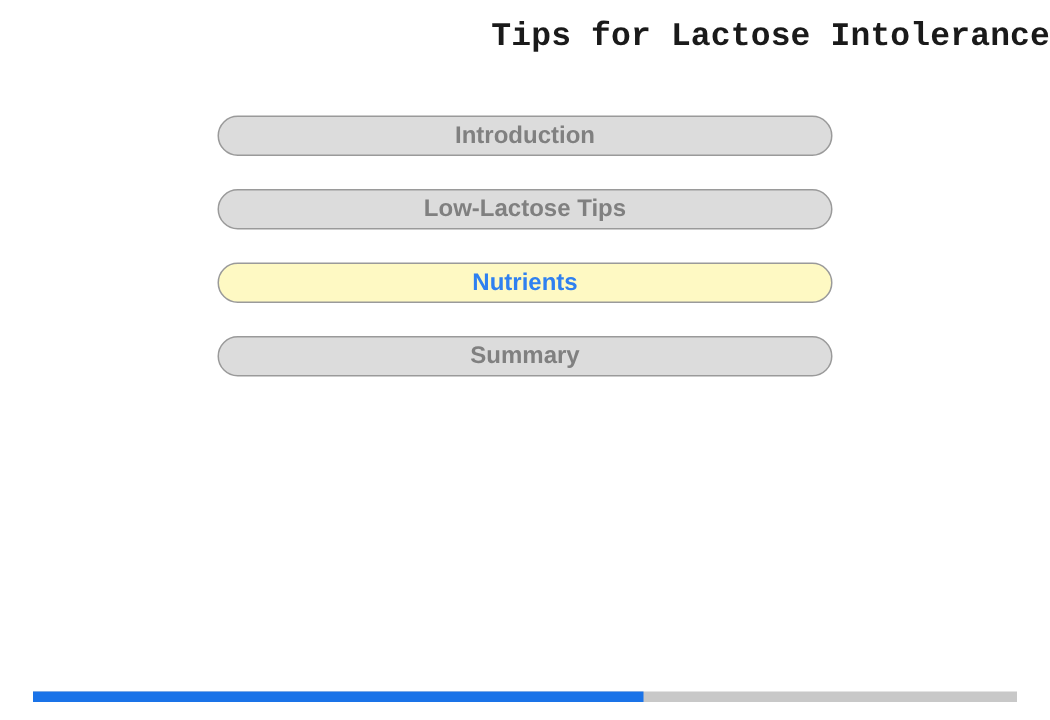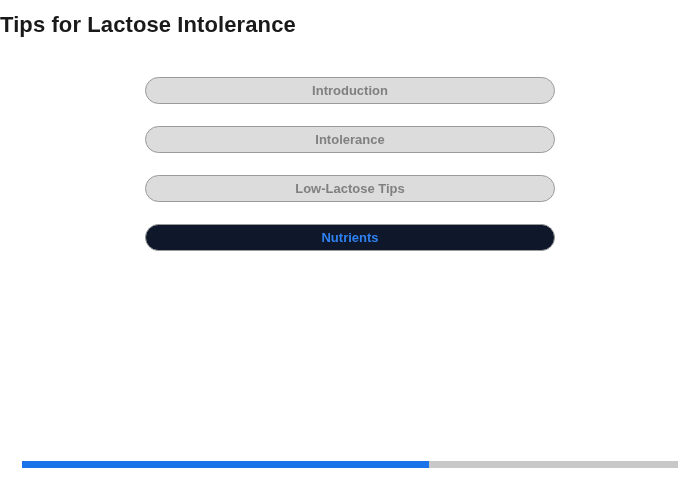--- a/index.html
+++ b/index.html
@@ -14,27 +14,28 @@
     overflow: hidden;
     position: relative;
   }
   .page {
     width: 700px;
     height: 480px;
     position: relative;
     box-sizing: border-box;
   }
   .page-title {
-    text-align: left;
+    text-align: right;
     font-size: 22px;
     font-weight: bold;
     color: #1a1a1a;
     margin: 0;
     padding-top: 12px;
     letter-spacing: 0.1px;
+    font-family: Liberation Mono, monospace;
   }
   .nav-list {
     margin: 0;
     padding: 0;
     list-style: none;
     position: absolute;
     top: 77px;
     left: 0;
     right: 0;
   }
@@ -45,27 +46,27 @@
     border-radius: 14px;
     border: 1px solid #9a9a9a;
     background: #dcdcdc;
     box-sizing: border-box;
     display: flex;
     align-items: center;
     justify-content: center;
     cursor: pointer;
   }
   .nav-item .label {
-    font-size: 13px;
+    font-size: 16px;
     font-weight: bold;
     color: #808080;
     line-height: 1;
   }
   .nav-item.current {
-    background: #0f172a;
+    background: #fef9c3;
   }
   .nav-item.current .label {
     color: #2f80f0;
   }
   .progress-track {
     position: absolute;
     left: 22px;
     right: 22px;
     bottom: 12px;
     height: 7px;
@@ -81,27 +82,27 @@
 
 <div class="page">
 
   <h1 class="page-title">Tips for Lactose Intolerance</h1>
 
   <ul class="nav-list">
     <li class="nav-item">
       <span class="label">Introduction</span>
     </li>
     <li class="nav-item">
-      <span class="label">Intolerance</span>
-    </li>
-    <li class="nav-item">
       <span class="label">Low-Lactose Tips</span>
     </li>
     <li class="nav-item current">
       <span class="label">Nutrients</span>
+    </li>
+    <li class="nav-item">
+      <span class="label">Summary</span>
     </li>
   </ul>
 
   <div class="progress-track" style="background: rgb(200, 200, 200);">
     <div class="progress-fill" style="width: 62%; background: rgb(26, 115, 232);"></div>
   </div>
 
 </div>
 
 </body></html>

